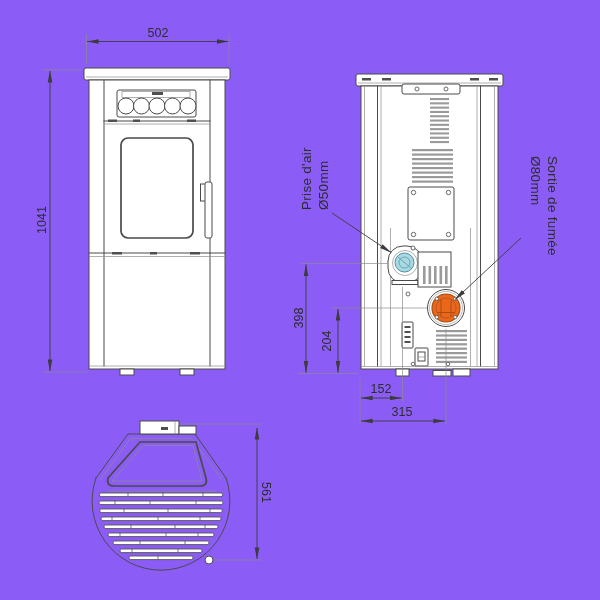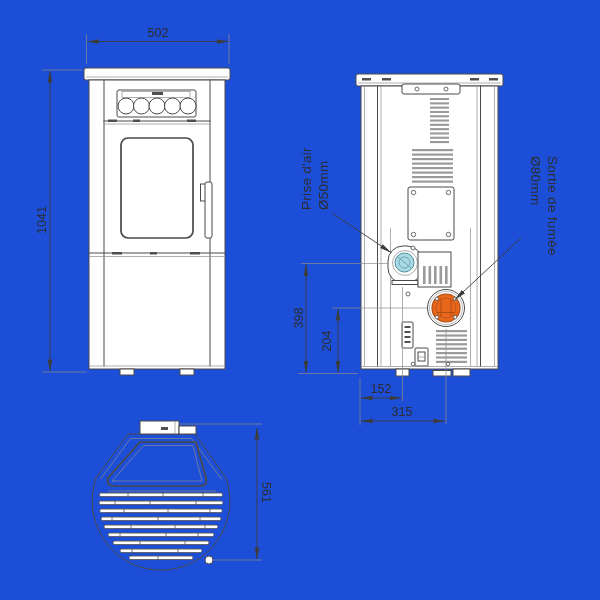--- a/index.html
+++ b/index.html
@@ -1,16 +1,16 @@
 <!DOCTYPE html>
 <html><head>
 <meta charset="utf-8">
 <style>
   html,body{margin:0;padding:0;background:#fff}
-  .stage{width:600px;height:600px;background:#1d4ed8;position:relative;overflow:hidden}
+  .stage{width:600px;height:600px;background:#8b5cf6;position:relative;overflow:hidden}
   svg{display:block}
   .ln{fill:none;stroke:#4a4a4a;stroke-width:1;stroke-linecap:square}
   .lnF{fill:#fff;stroke:#4a4a4a;stroke-width:1}
   .lt{fill:none;stroke:#8c8c8c;stroke-width:.7}
   .bold{stroke-width:1.7}
   .dim{fill:none;stroke:#3c3c3c;stroke-width:.9}
   .slat{fill:#9a9a9a;stroke:none}
   .dash{fill:#4f4f4f;stroke:none}
   .screw{fill:#fff;stroke:#5a5a5a;stroke-width:.9}
   .row{fill:#fff;stroke:#565656;stroke-width:.9}

